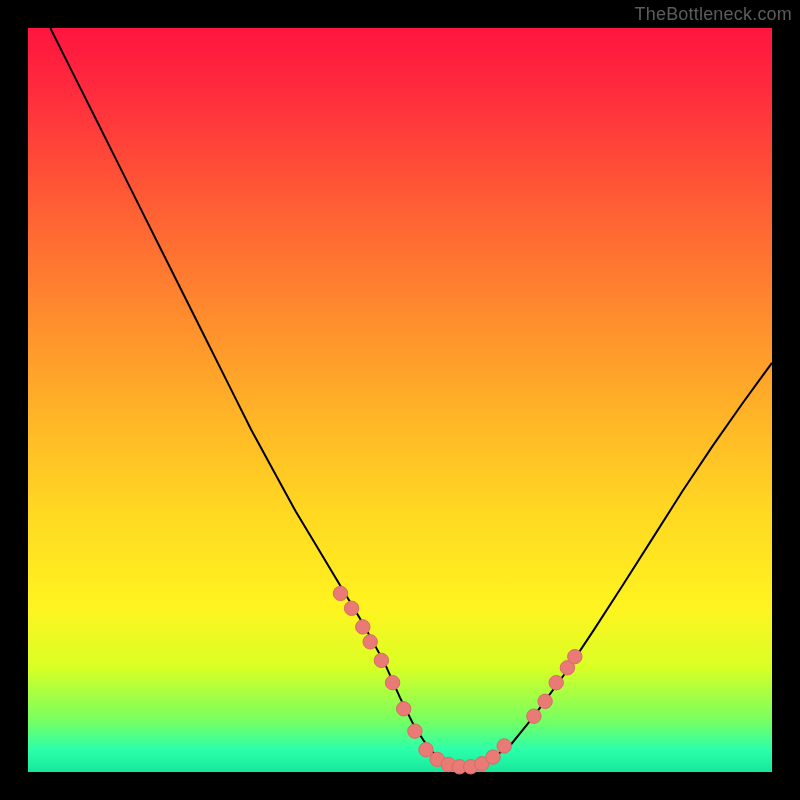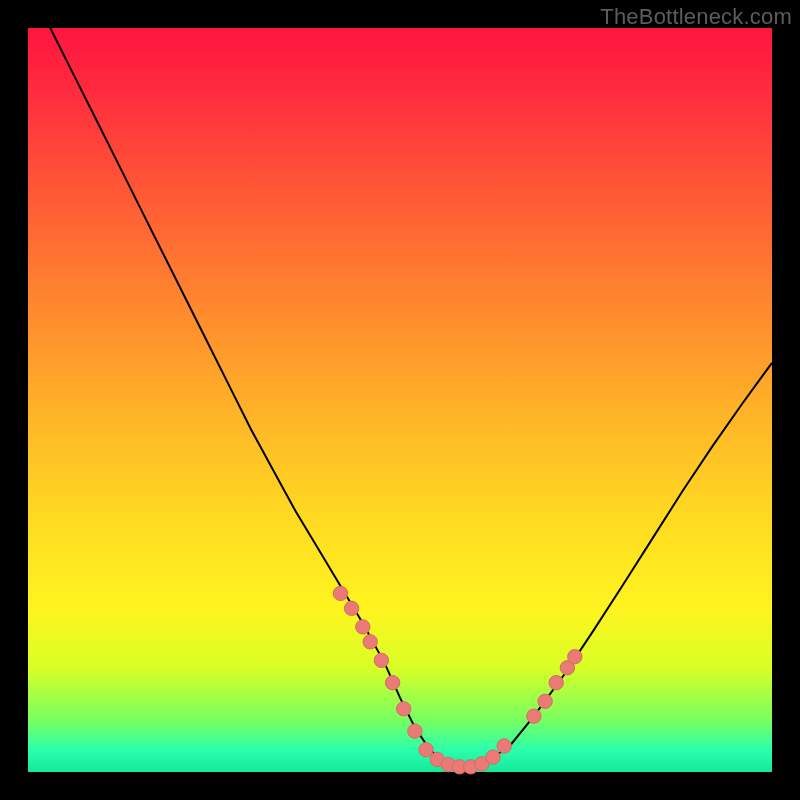--- a/index.html
+++ b/index.html
@@ -28,21 +28,21 @@
       #d8ff25 86%,
       #78ff60 93%,
       #2cffab 97%,
       #15e89a 100%);
   }
   .watermark {
     position: absolute;
     top: 4px;
     right: 8px;
     color: #5c5c5c;
-    font-size: 22px;
+    font-size: 18px;
     font-weight: 500;
     letter-spacing: 0.2px;
     user-select: none;
   }
   svg.plot {
     position: absolute;
     left: 0;
     top: 0;
     width: 744px;
     height: 744px;

